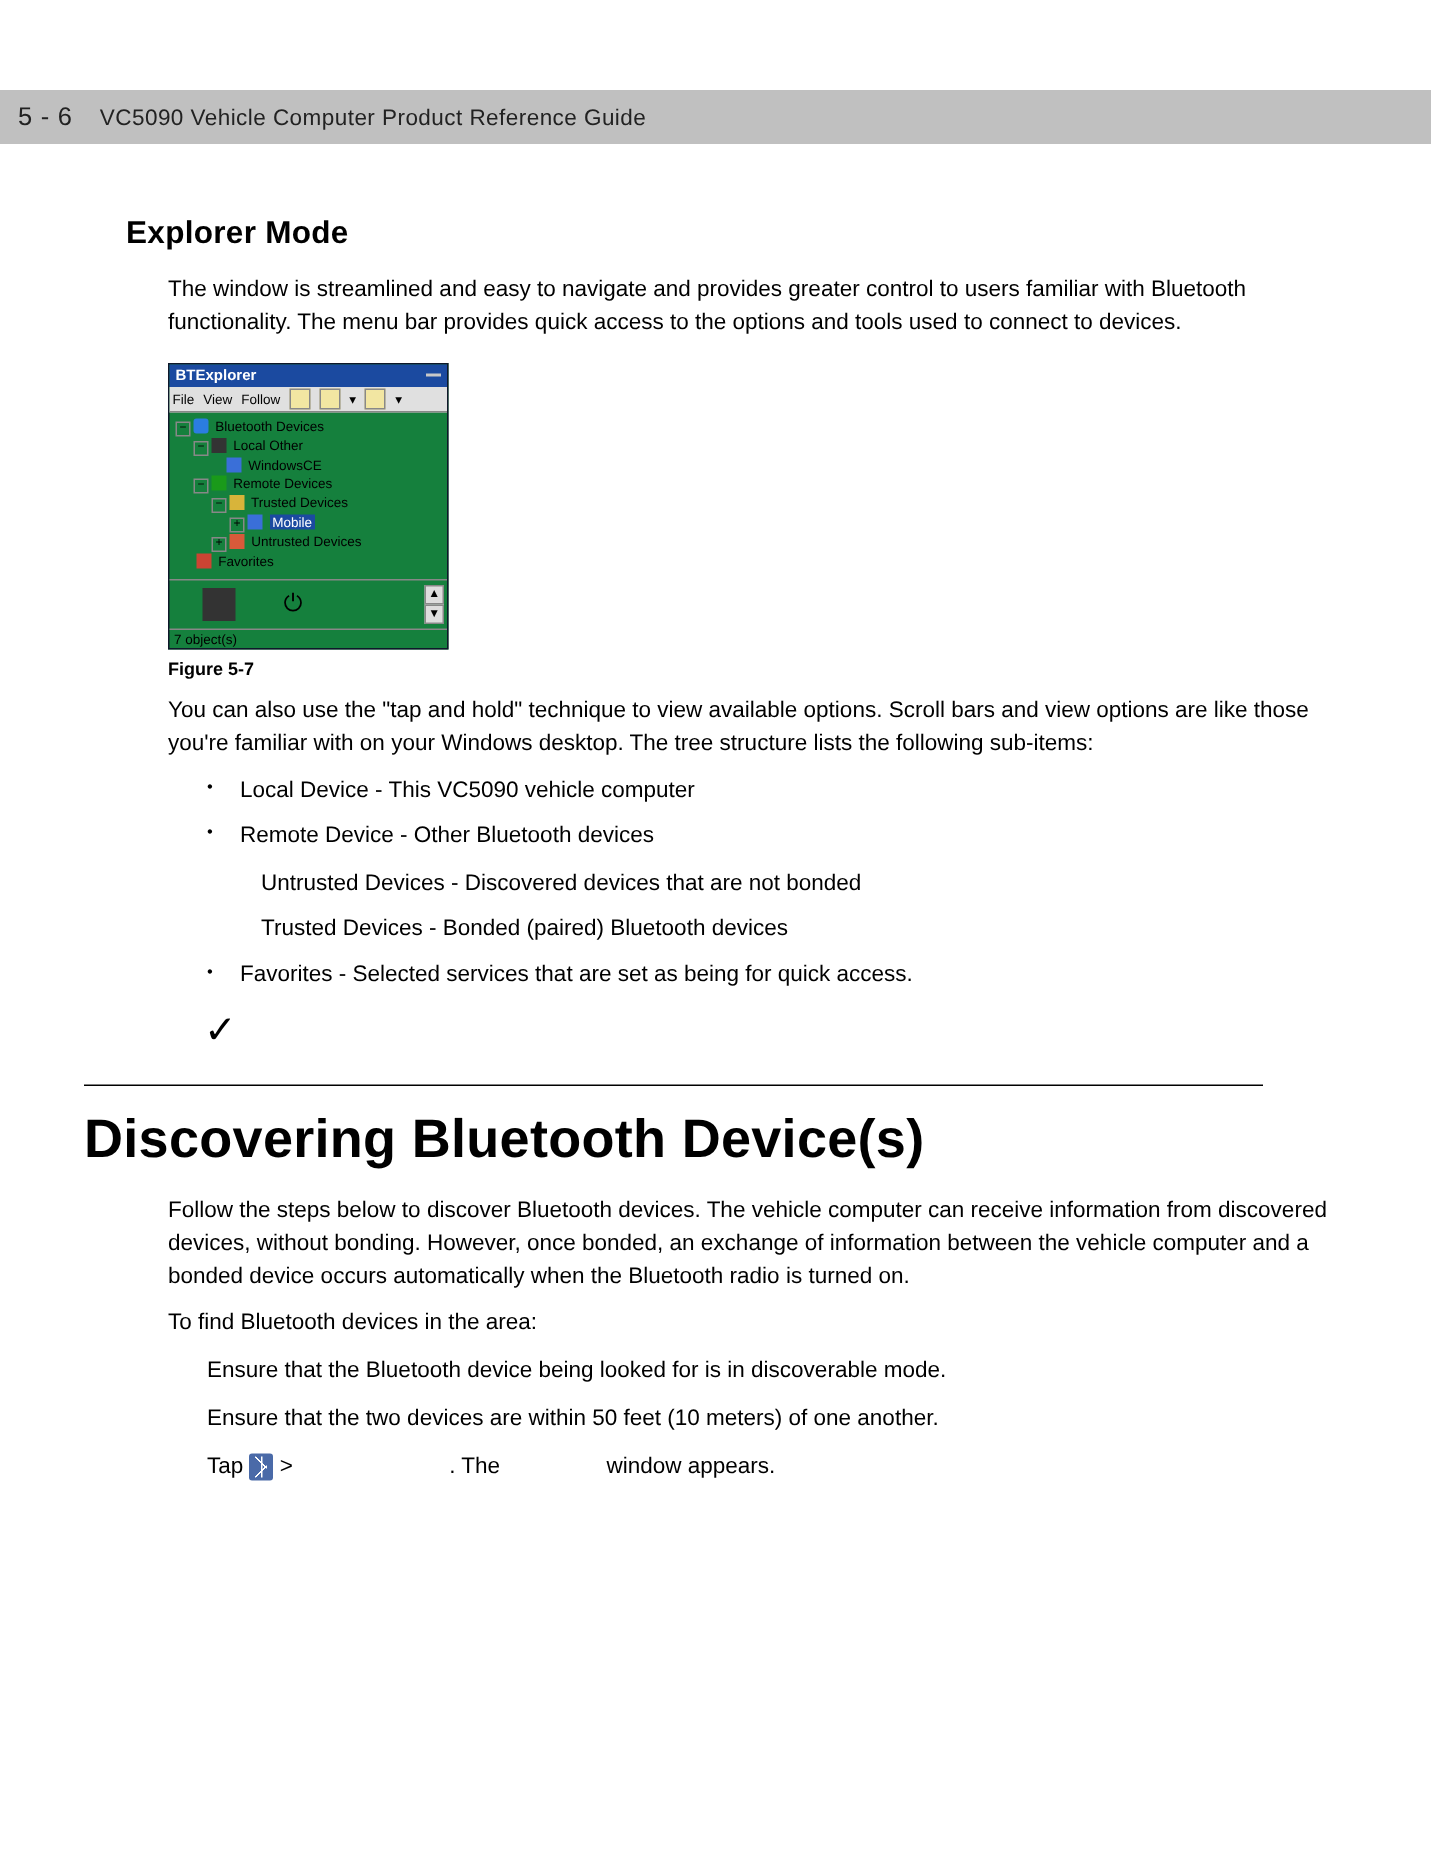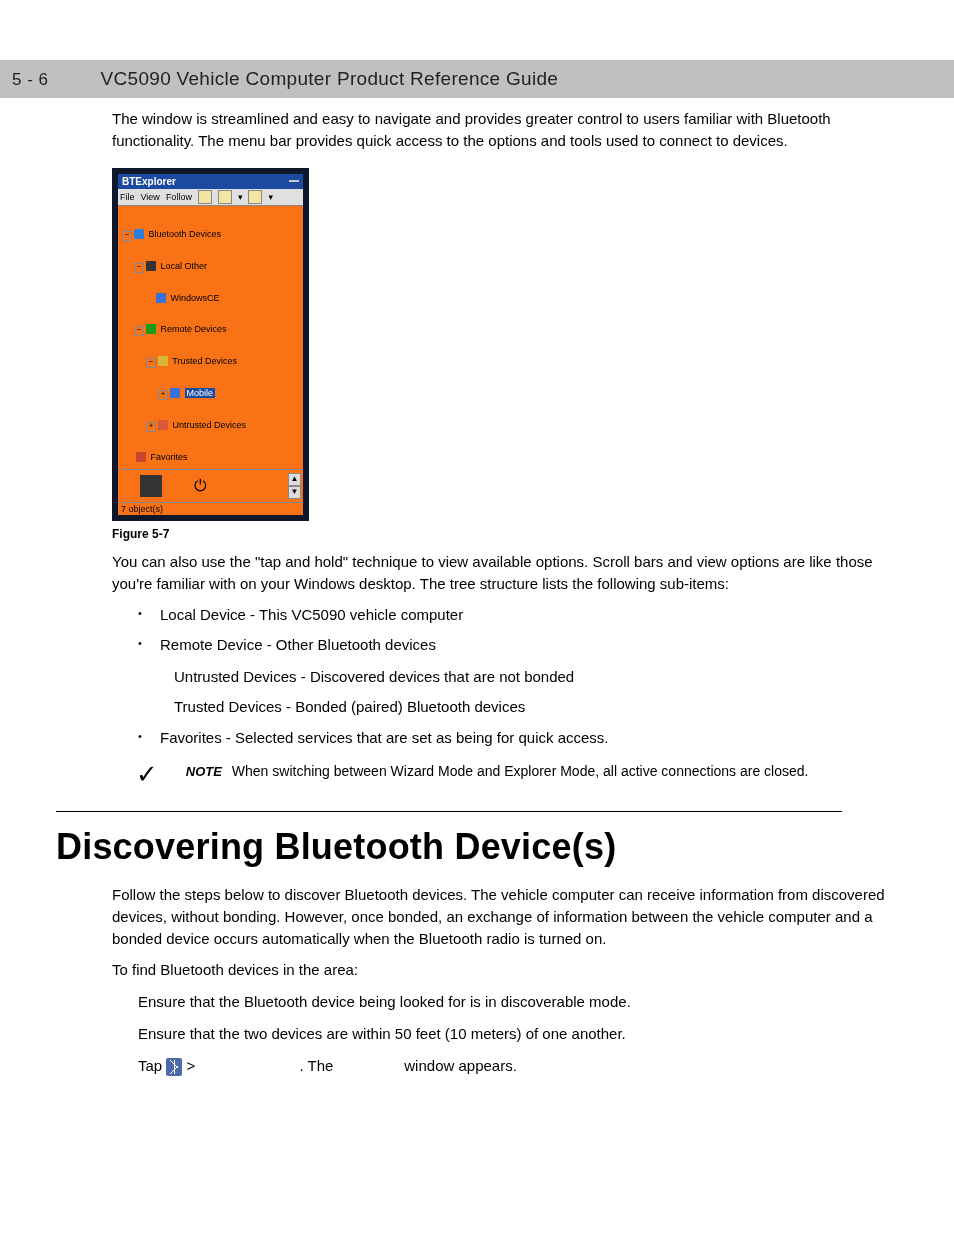--- a/index.html
+++ b/index.html
@@ -10,32 +10,31 @@
     color: #000;
     background: #fff;
     width: 954px;
   }
   .header-bar {
     background: #c0c0c0;
     padding: 8px 12px;
     margin-top: 60px;
     display: flex;
     align-items: baseline;
-    gap: 34px;
   }
   .page-num {
     font-family: "Arial Narrow", Arial, sans-serif;
     font-size: 17px;
     color: #222;
     margin-right: 18px;
     letter-spacing: 0.5px;
   }
   .doc-title {
     font-family: "Arial Narrow", Arial, sans-serif;
-    font-size: 19px;
+    font-size: 15px;
     color: #222;
     letter-spacing: 0.3px;
   }
   .content {
     padding: 0 56px 40px 56px;
   }
   h2.section {
     font-family: "Arial Narrow", Arial, sans-serif;
     font-weight: bold;
     font-size: 21px;
@@ -45,22 +44,22 @@
   p.body {
     margin: 10px 0 10px 56px;
     line-height: 1.45;
     font-size: 15px;
   }
   .figure {
     margin: 16px 0 6px 56px;
   }
   .fig-window {
     width: 185px;
-    border: 6px solid #0f172a;
-    background: #f97316;
+    border: 1px solid #0f172a;
+    background: #15803d;
     font-family: Tahoma, Arial, sans-serif;
     font-size: 9px;
   }
   .fig-title {
     background: #1b4aa0;
     color: #fff;
     font-weight: bold;
     padding: 2px 4px;
     display: flex;
     justify-content: space-between;
@@ -87,21 +86,21 @@
     height: 12px;
     border: 1px solid #888;
     background: #f2e6a2;
     display: inline-block;
   }
   .fig-tree {
     padding: 3px 4px 6px 4px;
     line-height: 1.35;
     min-height: 90px;
   }
-  .fig-tree .row { white-space: nowrap; margin-top: 19px; }
+  .fig-tree .row { white-space: nowrap; }
   .pm {
     display:inline-block;
     width:8px; height:8px;
     border:1px solid #888;
     text-align:center;
     line-height:6px;
     font-size:8px;
     margin-right:2px;
   }
   .node-ico {
@@ -237,20 +236,21 @@
 </head>
 <body>
 
 <div class="header-bar">
   <span class="page-num">5 - 6</span>
   <span class="doc-title">VC5090 Vehicle Computer Product Reference Guide</span>
 </div>
 
 <div class="content">
 
+  <h2 class="section">Explorer Mode</h2>
 
   <p class="body">
     <span>The </span><span> window is streamlined and easy to navigate and provides greater control to users familiar with Bluetooth functionality. The menu bar provides quick access to the options and tools used to connect to devices.</span>
   </p>
 
   <div class="figure">
     <div class="fig-window">
       <div class="fig-title">
         <span>BTExplorer</span>
         <span class="fig-min"></span>
@@ -299,24 +299,20 @@
   <div class="sub-indent">Untrusted Devices - Discovered devices that are not bonded</div>
   <div class="sub-indent">Trusted Devices - Bonded (paired) Bluetooth devices</div>
   <ul class="dotlist">
     <li>
       <span>Favorites - Selected services that are set as being </span><span> for quick access.</span>
     </li>
   </ul>
 
   <div class="note-row">
     <span class="check">✓</span>
-    <div>
-      <span class="note-label">NOTE</span>
-      <span class="note-text">When switching between Wizard Mode and Explorer Mode, all active connections are closed.</span>
-    </div>
   </div>
 
   <hr class="sep">
 
   <h1 class="big-section">Discovering Bluetooth Device(s)</h1>
 
   <p class="body">Follow the steps below to discover Bluetooth devices. The vehicle computer can receive information from discovered devices, without bonding. However, once bonded, an exchange of information between the vehicle computer and a bonded device occurs automatically when the Bluetooth radio is turned on.</p>
 
   <p class="body">To find Bluetooth devices in the area:</p>
 

